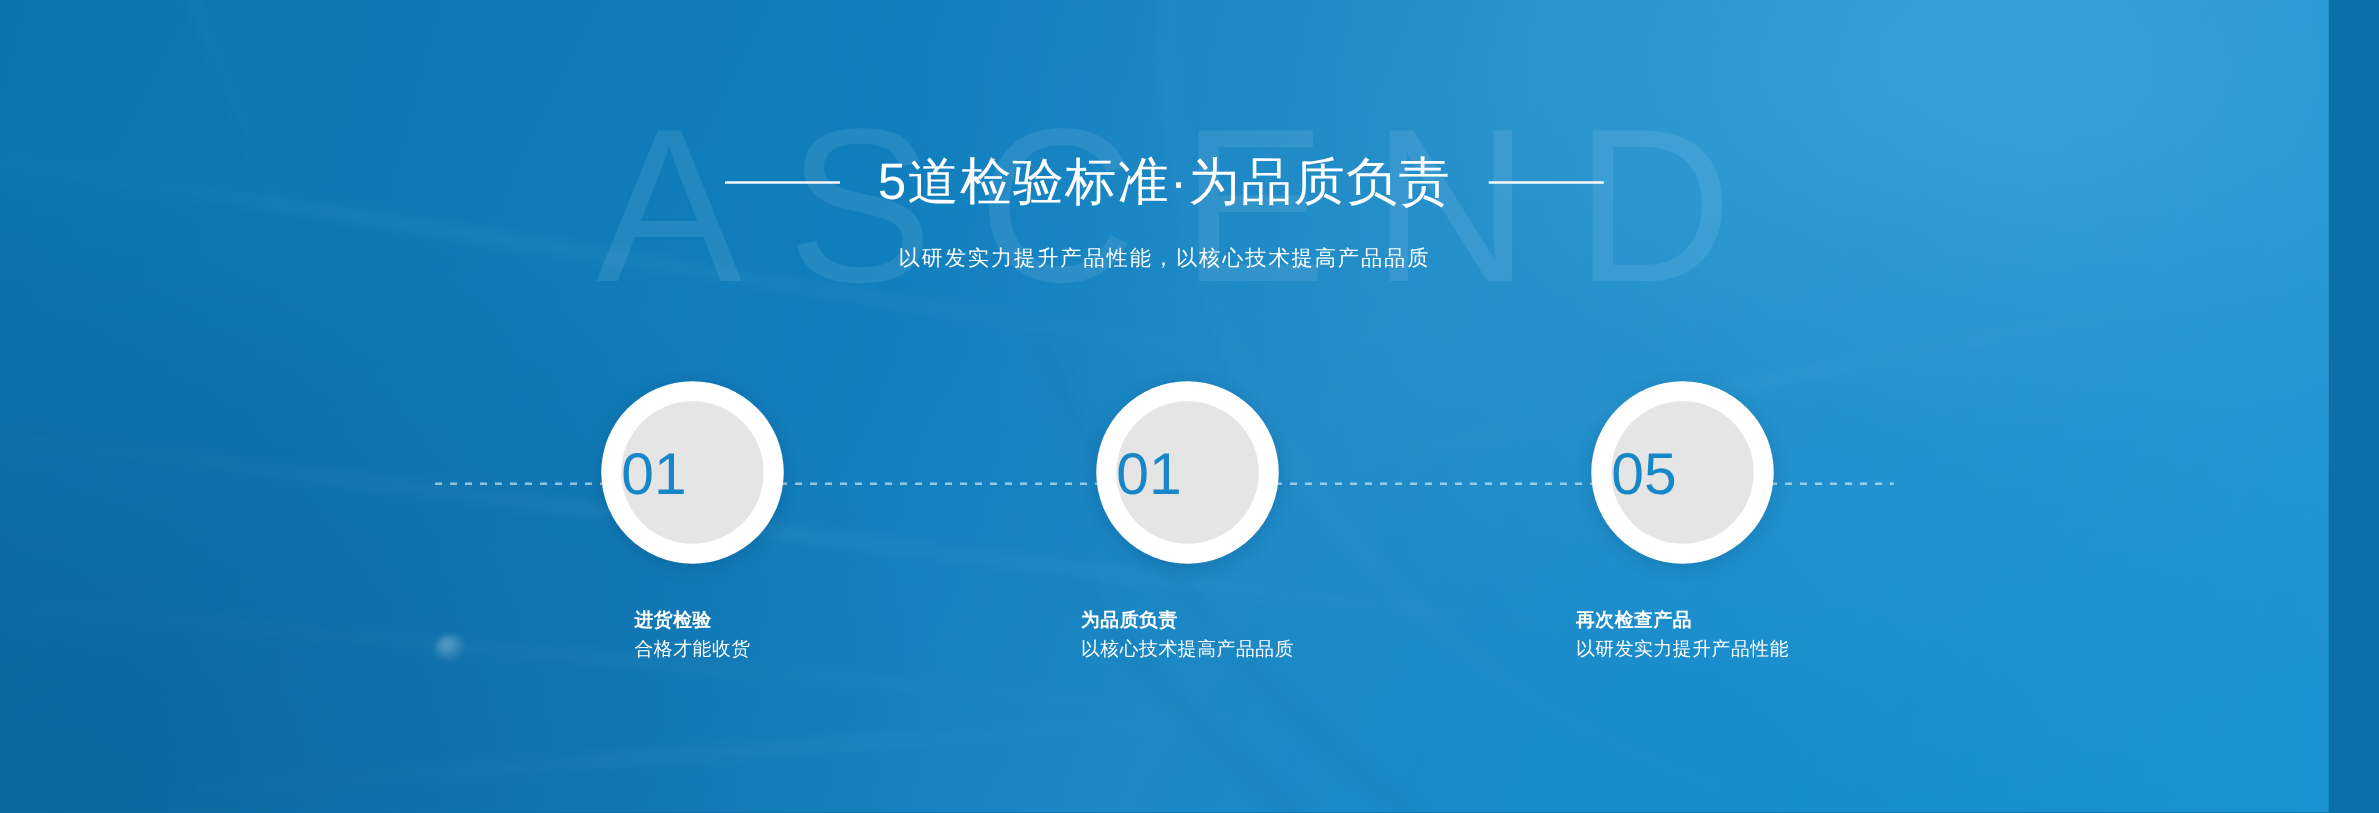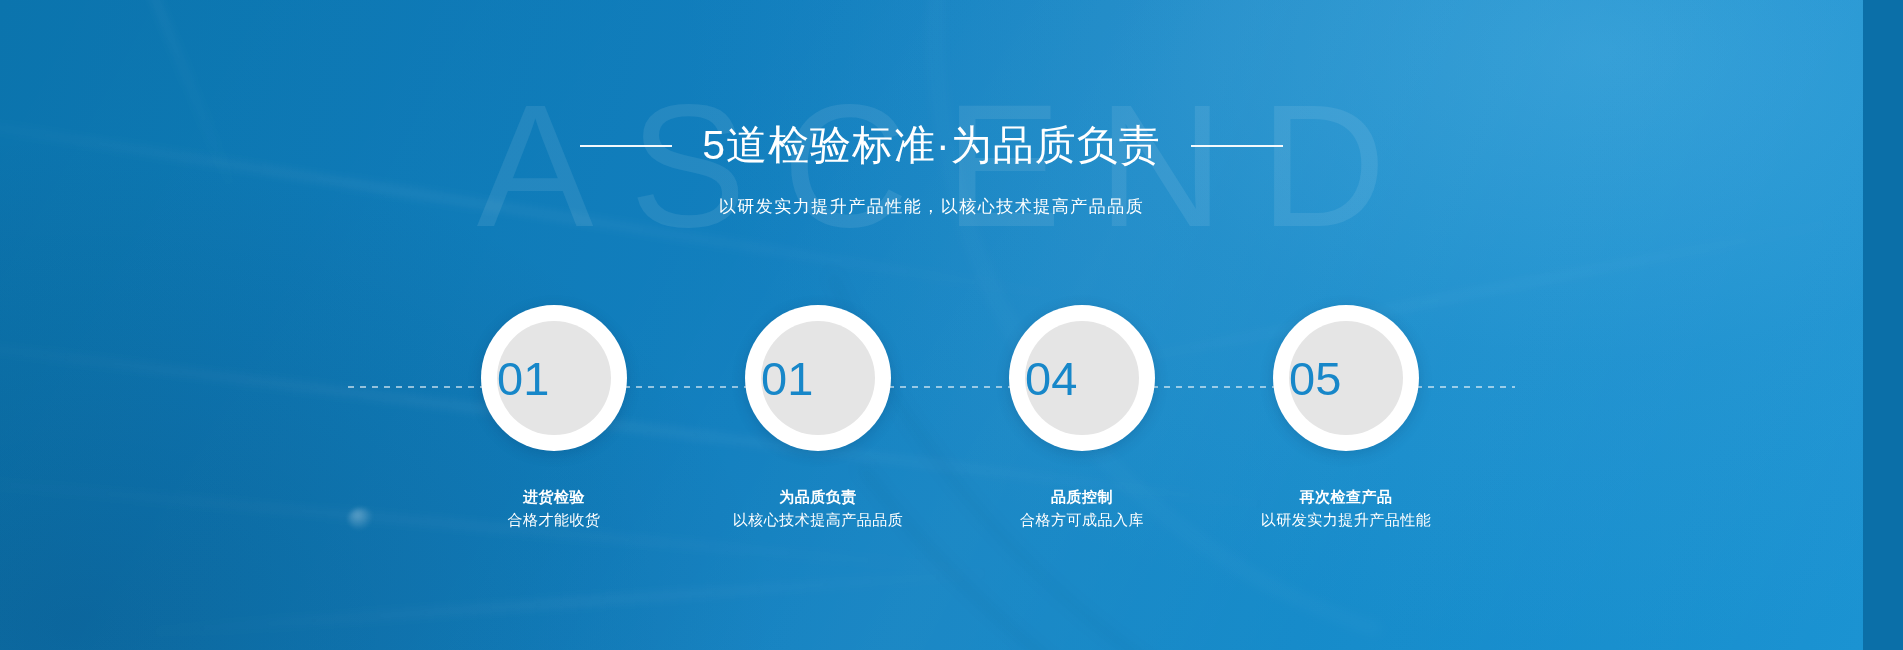--- a/index.html
+++ b/index.html
@@ -257,21 +257,21 @@
   }
   .step-num {
     font-size: 47px;
     font-weight: 400;
     color: #1787c9;
     letter-spacing: 0px;
     line-height: 1;
   }
   .step-caption {
     margin-top: 34px;
-    text-align: center;
+    text-align: left;
     color: #ffffff;
     white-space: nowrap;
   }
   .step-caption .cap-title {
     display: block;
     font-size: 15px;
     font-weight: bold;
     line-height: 1.55;
     letter-spacing: 0.5px;
   }
@@ -338,31 +338,20 @@
             <span class="step-num">01</span>
           </div>
         </div>
         <div class="step-caption">
           <span class="cap-title">为品质负责</span>
           <span class="cap-desc">以核心技术提高产品品质</span>
         </div>
       </div>
 
 
-      <div class="step">
-        <div class="circle">
-          <div class="circle-inner">
-            <span class="step-num">04</span>
-          </div>
-        </div>
-        <div class="step-caption">
-          <span class="cap-title">品质控制</span>
-          <span class="cap-desc">合格方可成品入库</span>
-        </div>
-      </div>
 
       <div class="step">
         <div class="circle">
           <div class="circle-inner">
             <span class="step-num">05</span>
           </div>
         </div>
         <div class="step-caption">
           <span class="cap-title">再次检查产品</span>
           <span class="cap-desc">以研发实力提升产品性能</span>

